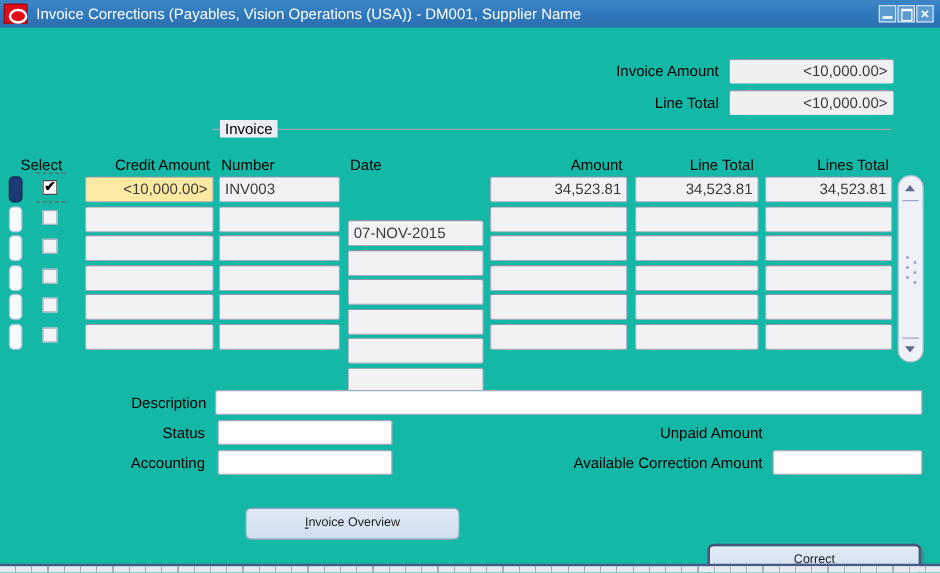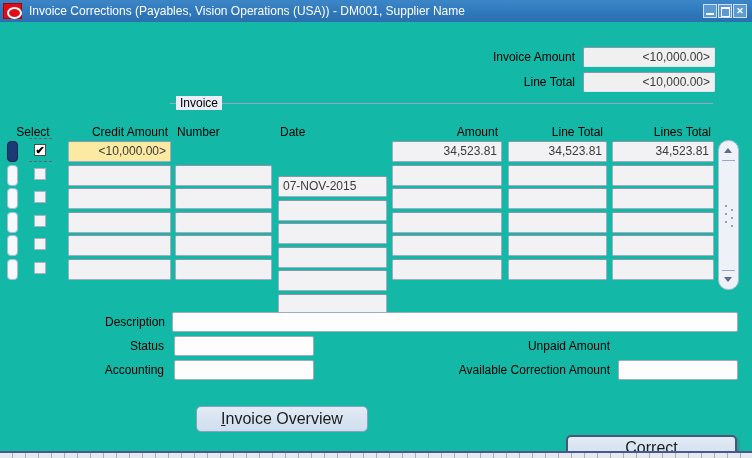--- a/index.html
+++ b/index.html
@@ -62,21 +62,21 @@
     border-left:4px solid transparent;border-right:4px solid transparent;border-bottom:5px solid #5d6c88;}
   .tri-down{position:absolute;left:5px;bottom:7px;width:0;height:0;
     border-left:4px solid transparent;border-right:4px solid transparent;border-top:5px solid #5d6c88;}
   .sb-grip{position:absolute;left:9px;top:74px;width:2px;height:2px;background:transparent;
     box-shadow:-3px -10px 0 #8fa0bc,3px -6px 0 #8fa0bc,-3px -2px 0 #8fa0bc,
                3px 2px 0 #8fa0bc,-3px 6px 0 #8fa0bc,3px 10px 0 #8fa0bc;}
   
   .btn{position:absolute;top:406px;height:26px;box-sizing:border-box;
     background:linear-gradient(180deg,#e2ebf5,#cfdeee);
     border:1px solid #8aa0bc;border-radius:5px;
-    text-align:center;line-height:24px;font-size:16px;color:#1b1b1b;cursor:pointer;}
+    text-align:center;line-height:24px;font-size:10px;color:#1b1b1b;cursor:pointer;}
   .btn .mn{text-decoration:underline;}
   .btn.default{border:2px solid #4a5674;line-height:22px;
     box-shadow:2px 2px 2px rgba(90,100,120,.45);margin-top:29px;}
   
   .bottom-line{position:absolute;left:0;top:451px;width:752px;height:2px;background:#49598a;}
   .bottom-strip{position:absolute;left:0;top:453px;width:752px;height:5px;
     background:repeating-linear-gradient(90deg,#e6e9f0 0 12px,#a7aebc 12px 13px);}
 </style>
 </head>
 <body>
@@ -113,20 +113,21 @@
   <div class="hdr" style="left:508px;width:95px;text-align:right">Line Total</div>
   <div class="hdr" style="left:612px;width:99px;text-align:right">Lines Total</div>
 
   <div class="dash" style="top:138px"></div>
   <div class="dash" style="top:161px"></div>
 
   <div class="row" style="top:141px">
     <div class="ri on"></div>
     <span class="cb checked">✔</span>
     <div class="cell num-cell required c-credit">&lt;10,000.00&gt;</div>
+    <div class="cell c-number">INV003</div>
     <div class="cell c-date">07-NOV-2015</div>
     <div class="cell num-cell c-amount">34,523.81</div>
     <div class="cell num-cell c-linetot">34,523.81</div>
     <div class="cell num-cell c-disttot">34,523.81</div>
   </div>
 
   <div class="row" style="top:165px">
     <div class="ri"></div>
     <span class="cb"></span>
     <div class="cell num-cell c-credit"></div>

